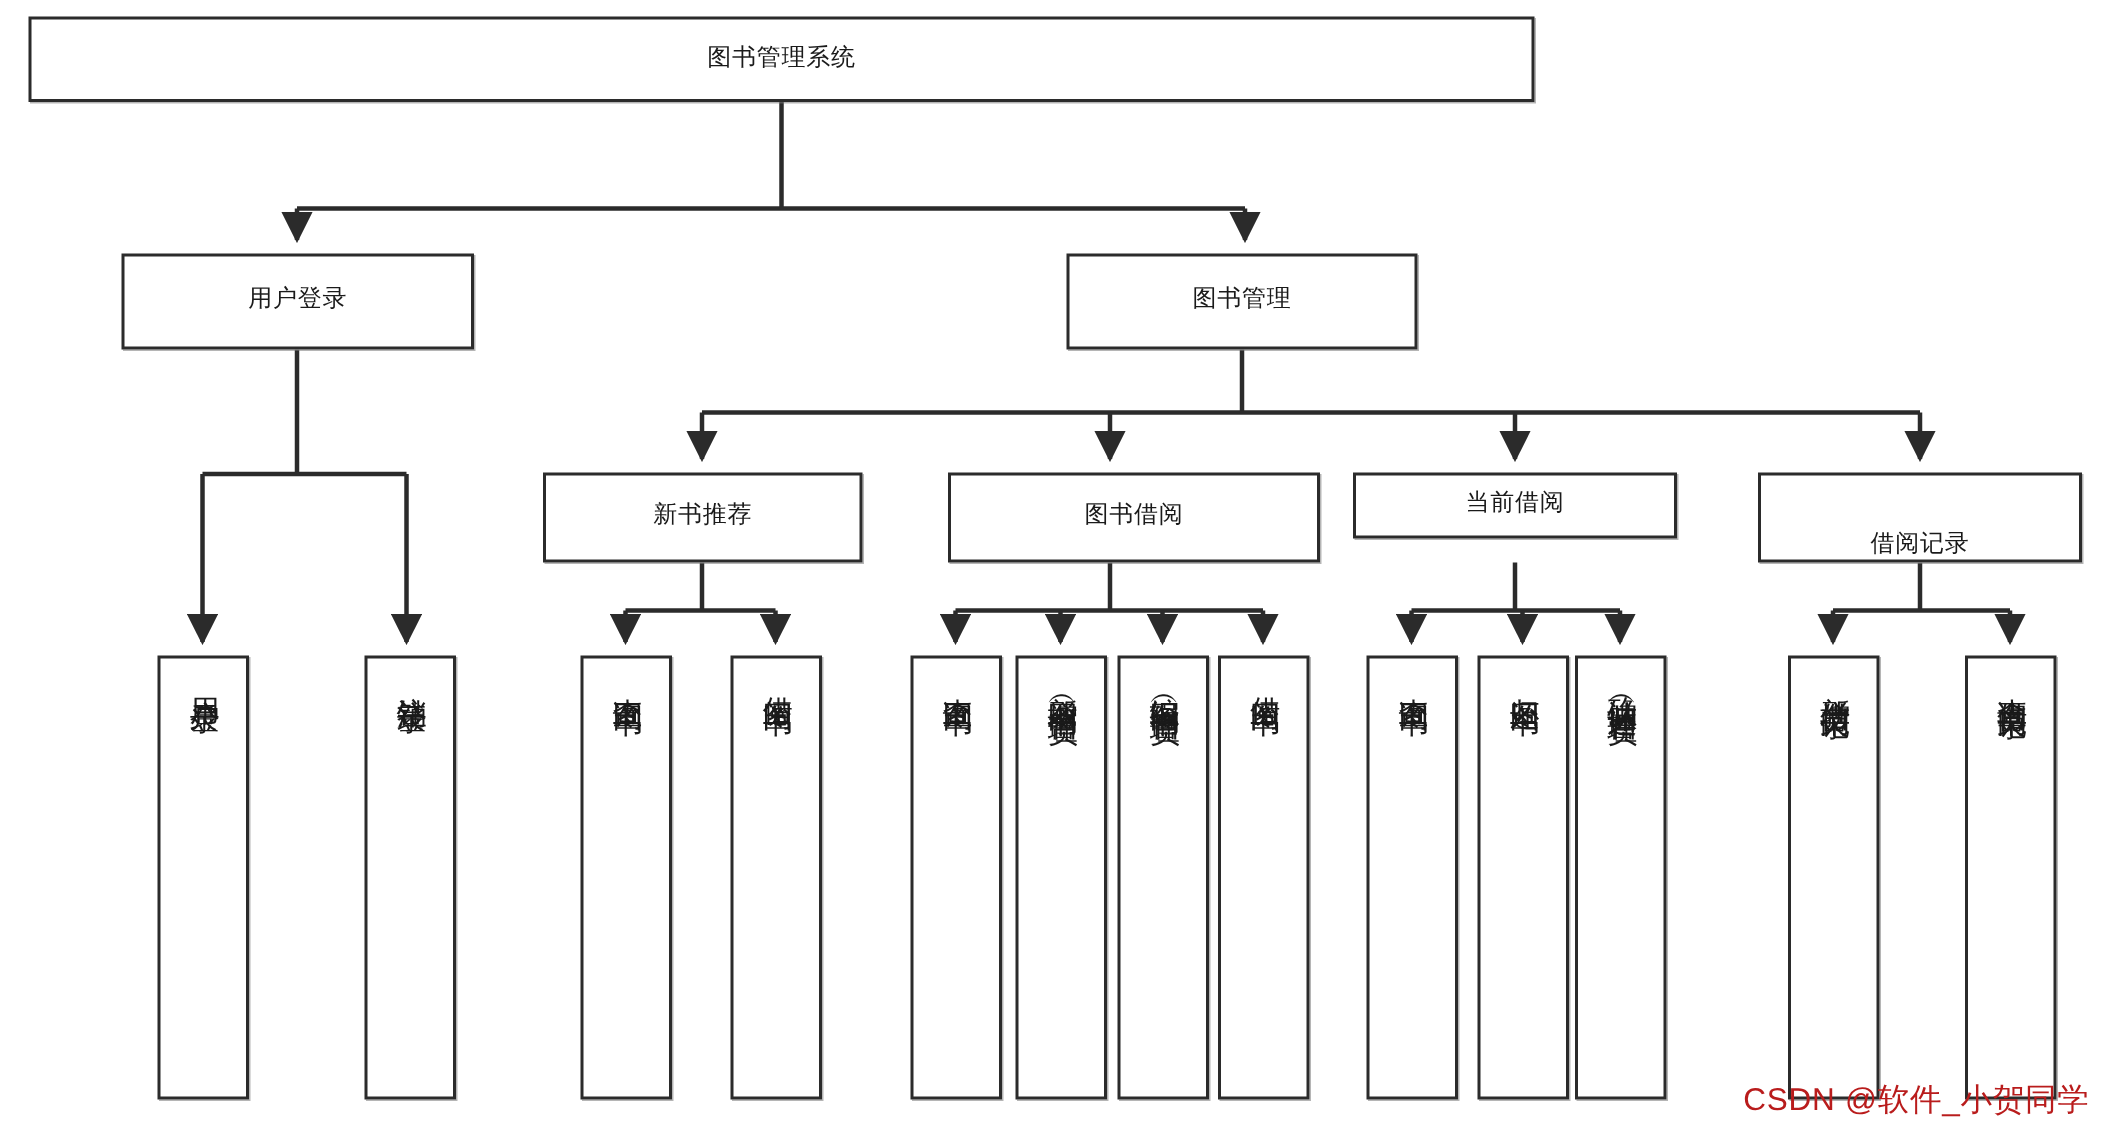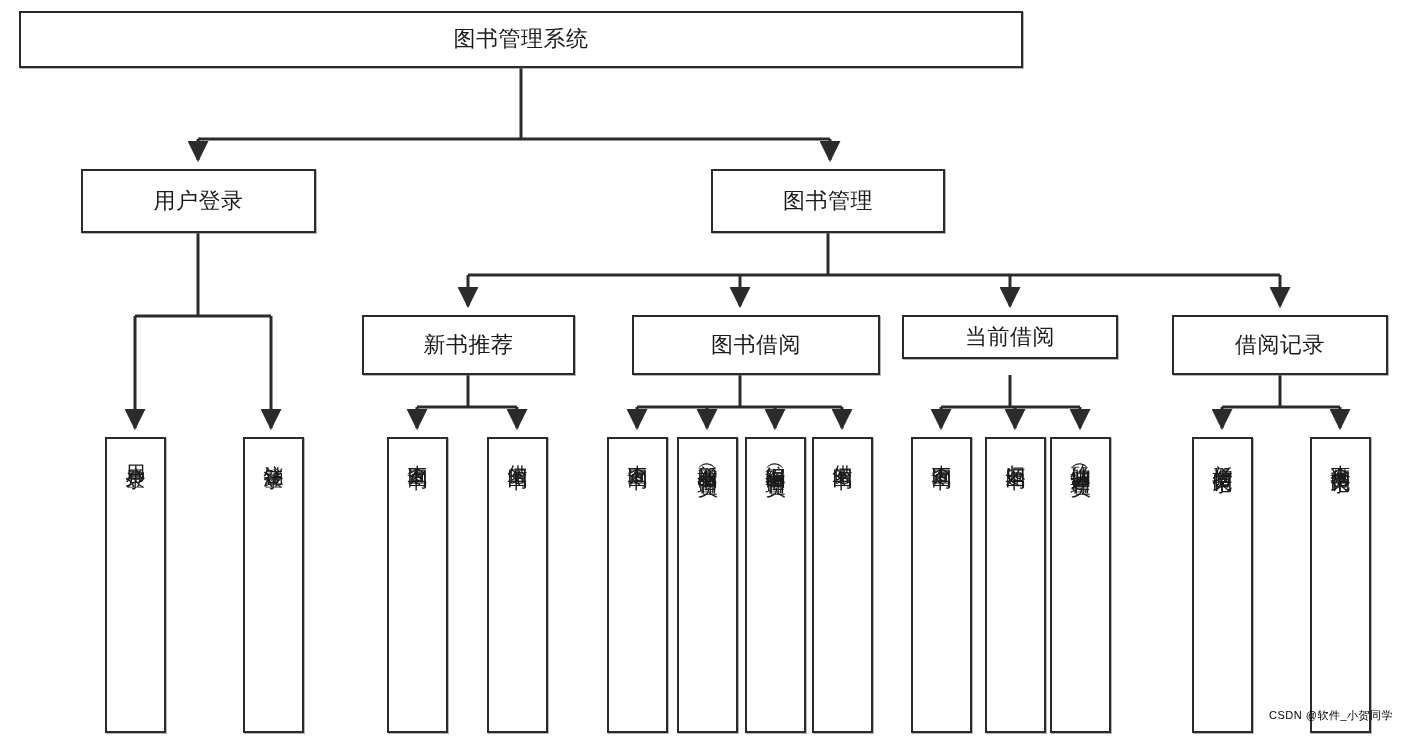--- a/index.html
+++ b/index.html
@@ -30,44 +30,45 @@
     background: #ffffff;
     border: 2px solid #2b2b2b;
     box-shadow: 1px 1px 0 rgba(120,120,120,0.55);
     display: flex;
     align-items: center;
     justify-content: center;
     color: #1a1a1a;
     z-index: 2;
   }
   .node.horiz .label {
-    font-size: 22px;
+    font-size: 16px;
     line-height: 1.1;
     letter-spacing: 0.5px;
     white-space: nowrap;
+    font-family: Liberation Mono, monospace;
   }
   .node.vert {
     align-items: flex-start;
     justify-content: center;
     padding-top: 10px;
   }
   .node.vert .label {
     writing-mode: vertical-rl;
     text-orientation: upright;
     font-size: 20px;
     letter-spacing: 2px;
     line-height: 1.05;
     white-space: nowrap;
   }
   .watermark {
     position: absolute;
     right: 12px;
-    bottom: 24px;
-    font-size: 11px;
-    color: #000000;
+    bottom: 0;
+    font-size: 21px;
+    color: #b91c1c;
     letter-spacing: 0.5px;
     z-index: 3;
     white-space: nowrap;
   }
 </style>
 </head>
 <body>
 
 <div id="canvas">
 
@@ -134,21 +135,21 @@
 
   <div class="node horiz" style="left: 711px; top: 169px; width: 234px; height: 64px;">
     <span class="label">图书管理</span>
   </div>
   <div class="node horiz" style="left: 632px; top: 315px; width: 248px; height: 60px;">
     <span class="label">图书借阅</span>
   </div>
   <div class="node horiz" style="left: 902px; top: 315px; width: 216px; height: 44px;">
     <span class="label">当前借阅</span>
   </div>
-  <div class="node horiz" style="left: 1172px; top: 315px; width: 216px; height: 60px;">
+  <div class="node horiz" style="left: 1172px; top: 315px; width: 216px; height: 60px; align-items: flex-end;">
     <span class="label">借阅记录</span>
   </div>
 
   <div class="node vert" style="left: 105px; top: 437px; width: 61px; height: 296px;">
     <span class="label">用户登录</span>
   </div>
   <div class="node vert" style="left: 243px; top: 437px; width: 61px; height: 296px;">
     <span class="label">注销登录</span>
   </div>
   <div class="node vert" style="left: 387px; top: 437px; width: 61px; height: 296px;">

